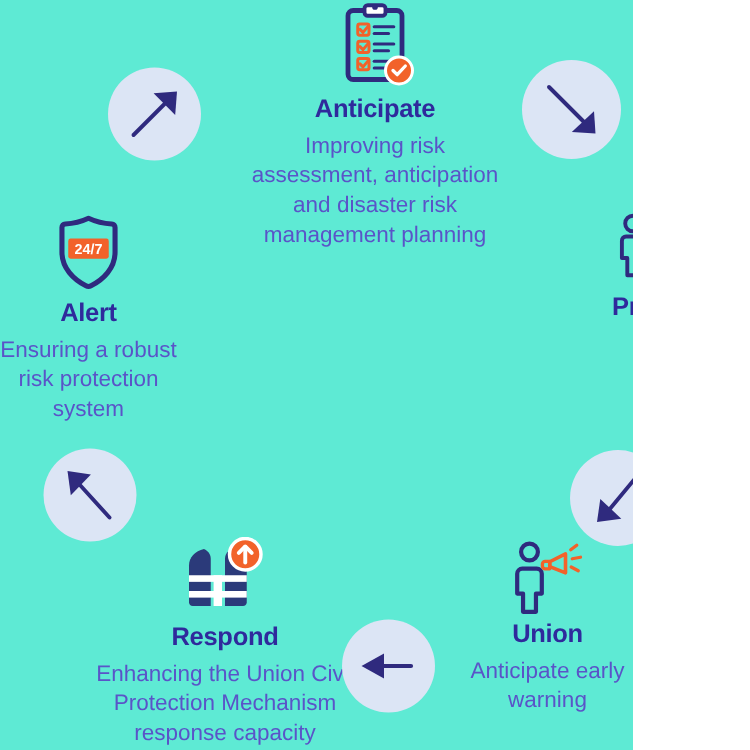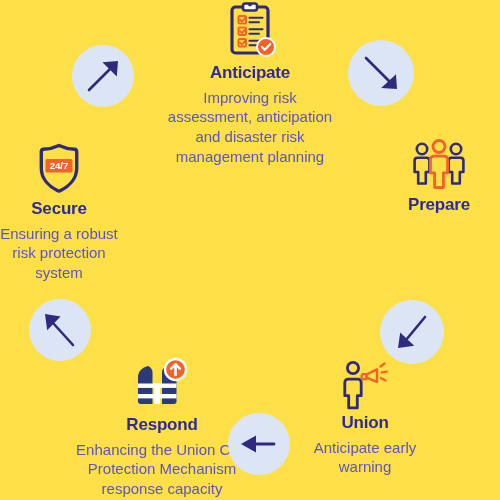--- a/index.html
+++ b/index.html
@@ -2,23 +2,23 @@
 <html><head>
 <meta charset="utf-8">
 <style>
   html, body {
     margin: 0;
     padding: 0;
     background: #ffffff;
   }
   #canvas {
     position: relative;
-    width: 500px;
+    width: 422px;
     height: 500px;
-    background: #fde047;
+    background: #5eead4;
     font-family: "Liberation Sans", sans-serif;
     overflow: hidden;
     text-decoration: underline;
   }
 
   
   .stage {
     position: absolute;
     text-align: center;
     box-sizing: border-box;
@@ -41,21 +41,21 @@
     font-size: 15px;
     color: #5a54c8;
     line-height: 1.32;
     margin-top: 5px;
   }
 
   
   #stage-anticipate { left: 160px; top: 2px;   width: 180px; }
   #stage-prepare    { left: 378px; top: 138px; width: 122px; }
   #stage-alert      { left: 302px; top: 358px; width: 126px; }
-  #stage-respond    { left: 70px;  top: 358px; width: 184px; }
+  #stage-respond    { left: 58px;  top: 358px; width: 184px; }
   #stage-secure     { left: 0px;   top: 142px; width: 118px; }
 
   
   .arrow-circle {
     position: absolute;
     background: #dce5f5;
     border-radius: 50%;
     line-height: 0;
   }
   .arrow-circle svg { display: block; }
@@ -145,21 +145,21 @@
   </div>
 
   <div class="stage" id="stage-secure">
     <div class="stage-icon">
       <svg width="54" height="54" viewBox="0 0 54 54">
         <path d="M27 3.5c-5.5 2.6-11 3.6-15.5 3.8-1.3.1-2.2 1.1-2.2 2.4v16.5c0 10.5 7.8 18.2 16 22.3 0 0 .9.5 1.7.5s1.7-.5 1.7-.5c8.2-4.1 16-11.8 16-22.3V9.7c0-1.3-.9-2.3-2.2-2.4C38 7.1 32.5 6.1 27 3.5z" fill="none" stroke="#2f2a7e" stroke-width="3.4" stroke-linejoin="round"></path>
         <rect x="13.5" y="17" width="27" height="13.5" rx="1.6" fill="#f2622a"></rect>
         <text x="27" y="27" text-anchor="middle" font-family="'Liberation Sans', sans-serif" font-size="9.6" font-weight="bold" fill="#ffffff">24/7</text>
       </svg>
     </div>
-    <div class="stage-title">Secure</div>
+    <div class="stage-title">Alert</div>
     <div class="stage-desc">Ensuring a robust risk protection system</div>
   </div>
 
   <div class="arrow-circle" id="arrow-ne">
     <svg width="62" height="62" viewBox="0 0 62 62">
       <line x1="17" y1="45" x2="40" y2="22" stroke="#2f2a7e" stroke-width="2.6" stroke-linecap="round"></line>
       <path d="M46 16l-1.2 15.6L30.4 17.2z" fill="#2f2a7e"></path>
     </svg>
   </div>
 

